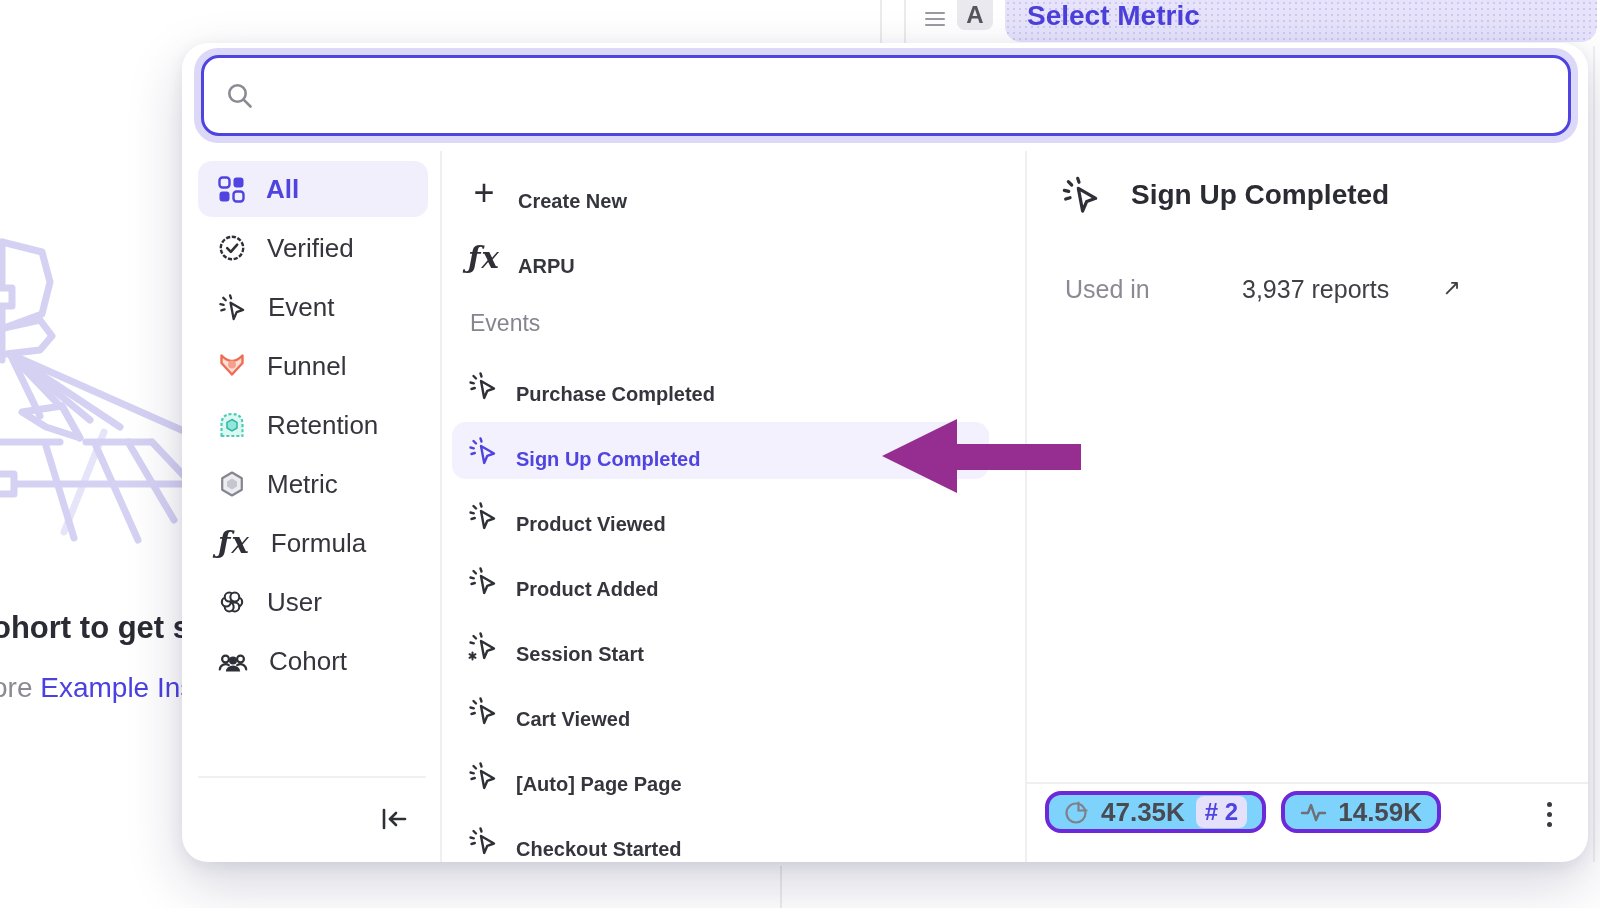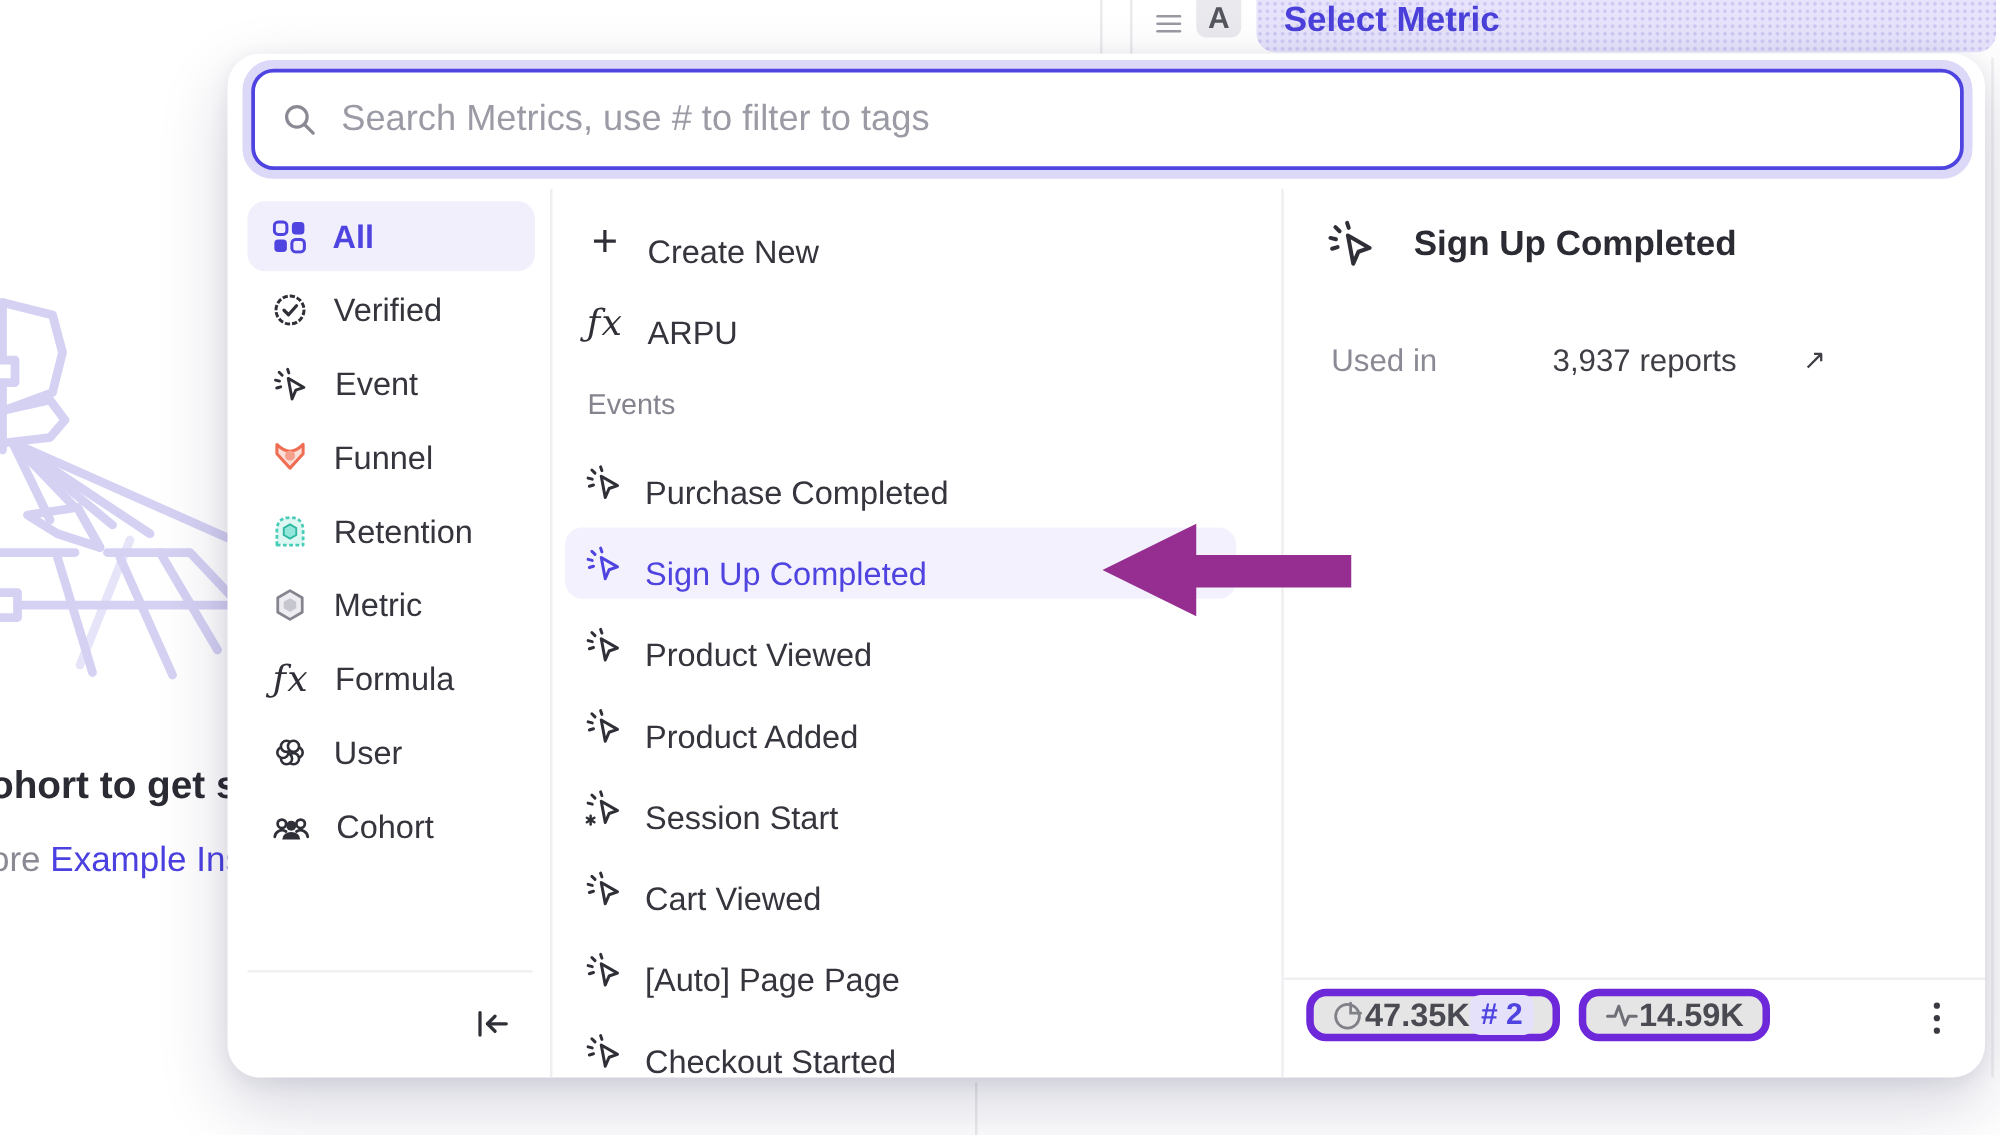--- a/index.html
+++ b/index.html
@@ -37,47 +37,47 @@
   .search-field input::placeholder { color:#9b9ba5; }
 
   .cols { position:absolute; left:0; right:0; top:108px; bottom:0; display:flex; }
   .sidebar { width:260px; border-right:2px solid #efeff2; padding:10px 12px 0 16px; position:relative; }
   .side-item { height:56px; margin-bottom:3px; border-radius:14px; display:flex; align-items:center;
     padding-left:20px; gap:21px; cursor:pointer; }
   .side-item .lbl { font-size:26px; font-weight:500; color:#35353d; }
   .side-item.selected { background:#f1effc; }
   .side-item.selected .lbl { color:#4f44e0; font-weight:600; }
   .icon { display:inline-flex; align-items:center; justify-content:center; flex:0 0 auto; }
-  .fx-glyph { font-family:"DejaVu Serif","Liberation Serif",serif; font-style:italic; font-weight:400;
+  .fx-glyph { font-family:"DejaVu Serif","Liberation Serif",serif; font-style:italic; font-weight:700;
     font-size:29px; color:#2f2f37; letter-spacing:1px;text-align:right; }
   .side-sep { position:absolute; left:16px; right:14px; top:625px; height:2px; background:#f0f0f3; }
   .collapse-btn { position:absolute; right:24px; top:648px; width:44px; height:40px; display:flex;
     align-items:center; justify-content:center; cursor:pointer; }
 
   .list { flex:1; border-right:2px solid #efeff2; padding:13px 36px 0 10px; }
   .lrow { height:57px; margin-bottom:8px; border-radius:14px; display:flex; align-items:center;
     padding-left:16px; gap:18px; cursor:pointer; }
-  .lrow .lbl { font-size:26px; font-weight:400; color:#35353d;margin-top:17px; }
+  .lrow .lbl { font-size:20px; font-weight:700; color:#35353d;margin-top:17px; }
   .lrow.selected { background:#f3f1fd; }
   .lrow.selected .lbl, .lrow.selected .icon { color:#4f44e0; }
   .lrow .icon { color:#2f2f37; }
   .plus-glyph { font-size:36px; font-weight:400; color:#2f2f37; line-height:30px; width:32px; text-align:center; }
   .section-label { margin:24px 0 20px 18px; font-size:23px; color:#85858f; }
 
   .detail { width:561px; position:relative; padding:0 22px; }
   .detail-head { display:flex; align-items:center; gap:30px; margin-top:24px; padding-left:12px; }
   .detail-head .title { font-size:28px; font-weight:700; color:#2b2b33; }
   .usedin { display:flex; margin-top:60px; padding-left:16px; font-size:25px;gap:45px; }
   .usedin .k { color:#8a8a94; width:132px; }
   .usedin .v { color:#3f3f46; font-weight:500; }
   .usedin .ext { font-size:22px; margin-left:8px; color:#3f3f46; }
   .detail-foot { position:absolute; left:0; right:0; bottom:0; height:80px; border-top:2px solid #efeff2;
     display:flex; align-items:flex-start; padding:7px 22px 0 18px; gap:15px; }
-  .chip { height:42px; border:6px solid #6d28d9; border-radius:16px; display:flex; align-items:center;
-    padding:0 15px; gap:0; font-size:26px; font-weight:600; color:#4a4a52; background:#e5e5e5; }
+  .chip { height:42px; border:4px solid #6d28d9; border-radius:16px; display:flex; align-items:center;
+    padding:0 15px; gap:11px; font-size:26px; font-weight:600; color:#4a4a52; background:#7dd3fc; }
   .chip .badge { background:#e5e1fb; color:#4f44e0; font-size:24px; font-weight:600;
     border-radius:8px; padding:2px 9px; }
   .kebab { margin-left:auto; margin-top:6px; width:34px; height:34px; display:flex; flex-direction:column;
     align-items:center; justify-content:center; gap:5px; cursor:pointer; }
   .kebab i { width:5px; height:5px; border-radius:50%; background:#3a3a42; }
 
   
   #big-arrow { position:absolute; left:870px; top:405px; z-index:30; }
   svg { display:block; }
 </style>
@@ -163,21 +163,20 @@
   <div class="dialog">
 
     <div class="search-ring">
       <div class="search-field">
         <svg width="27" height="27" viewBox="0 0 27 27">
           <g stroke="#8a8a94" stroke-width="2.6" fill="none" stroke-linecap="round">
             <circle cx="11.5" cy="11.5" r="8.2"></circle>
               <path d="M17.6 17.6 L24.5 24.5"></path>
           </g>
         </svg>
-        <input type="text" placeholder="Search Metrics, use # to filter to tags" style="">
       </div>
     </div>
 
     <div class="cols">
 
       <aside class="sidebar">
 
         <div class="side-item selected">
           <span class="icon">
             <svg width="27" height="27" viewBox="0 0 27 27">

